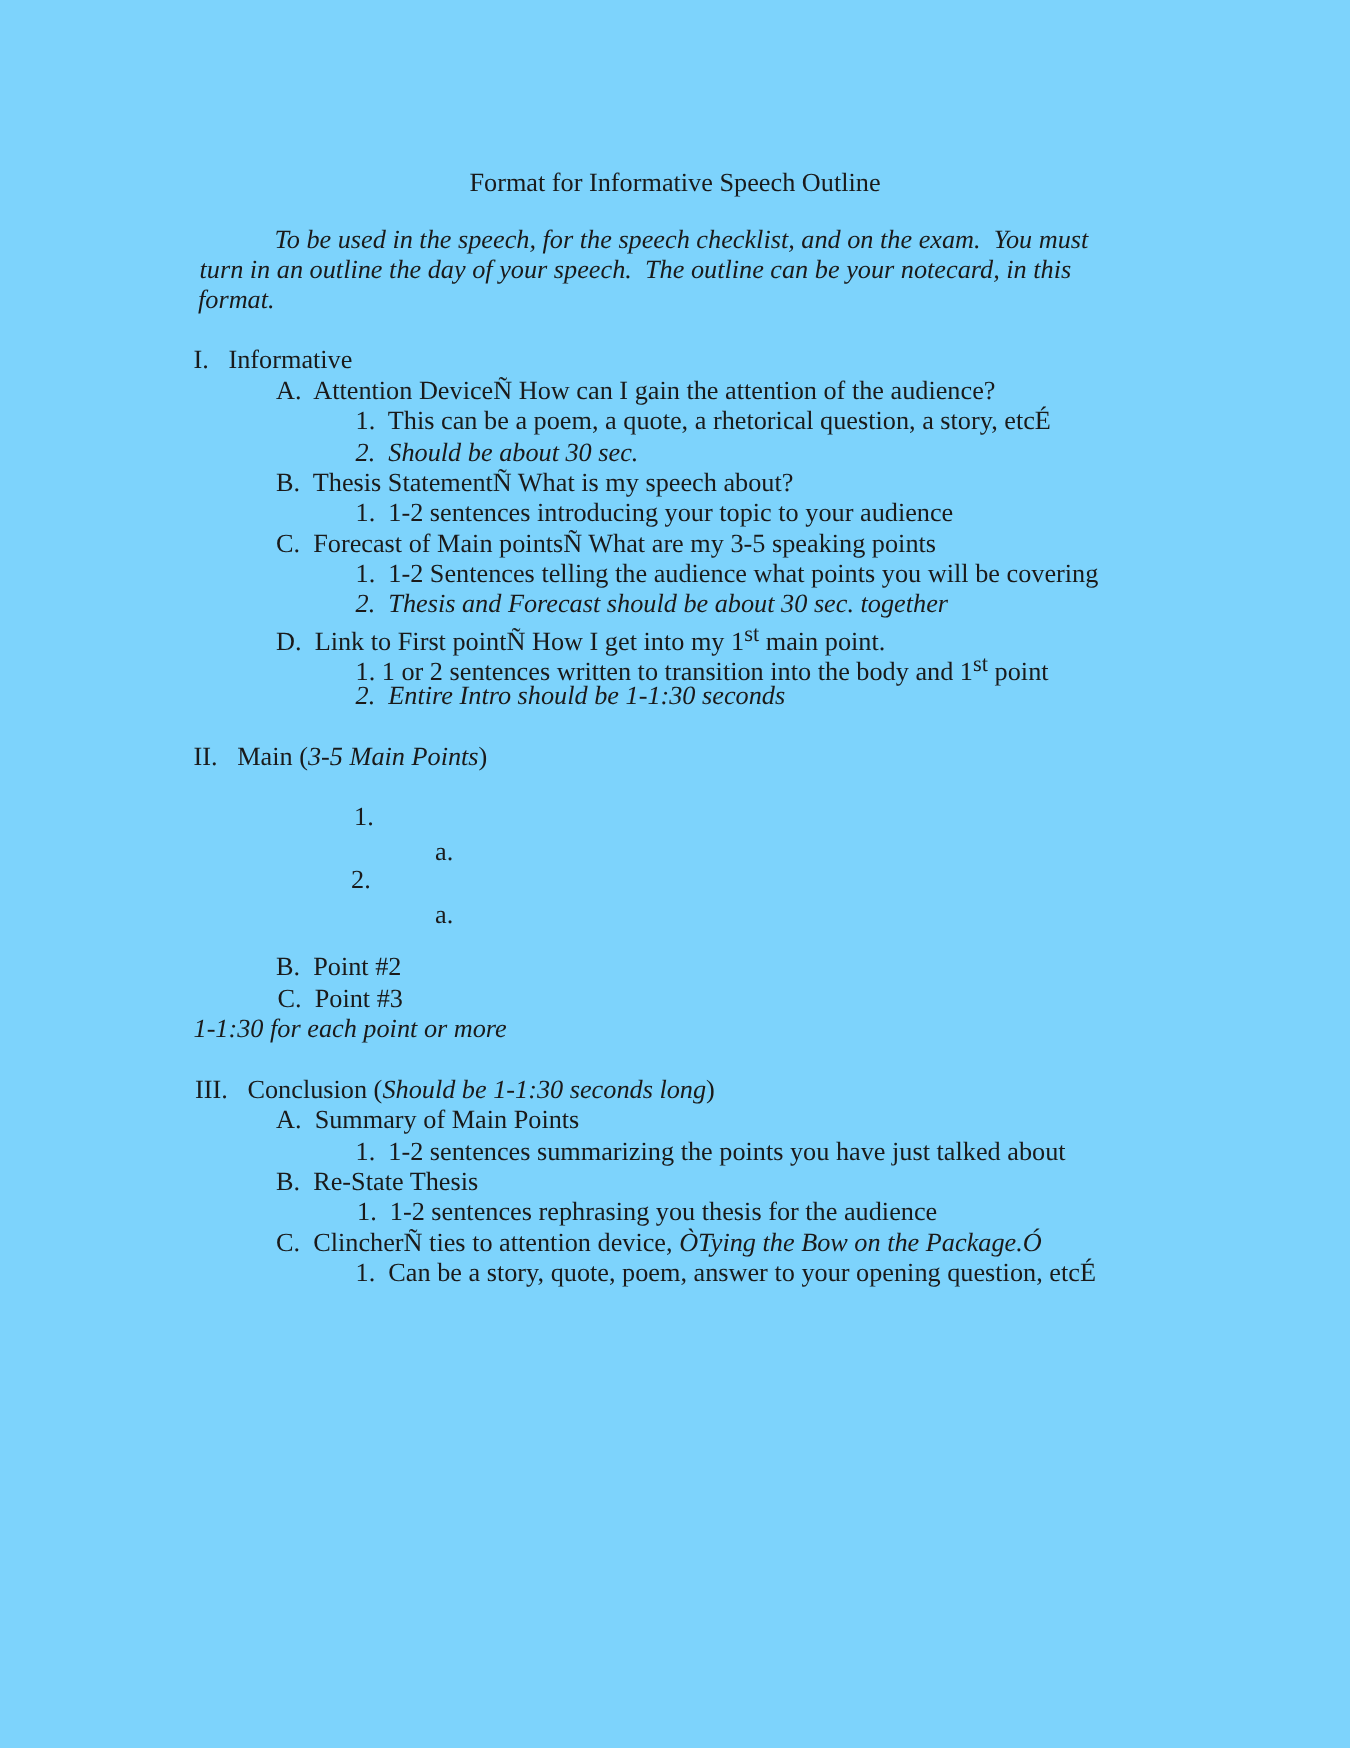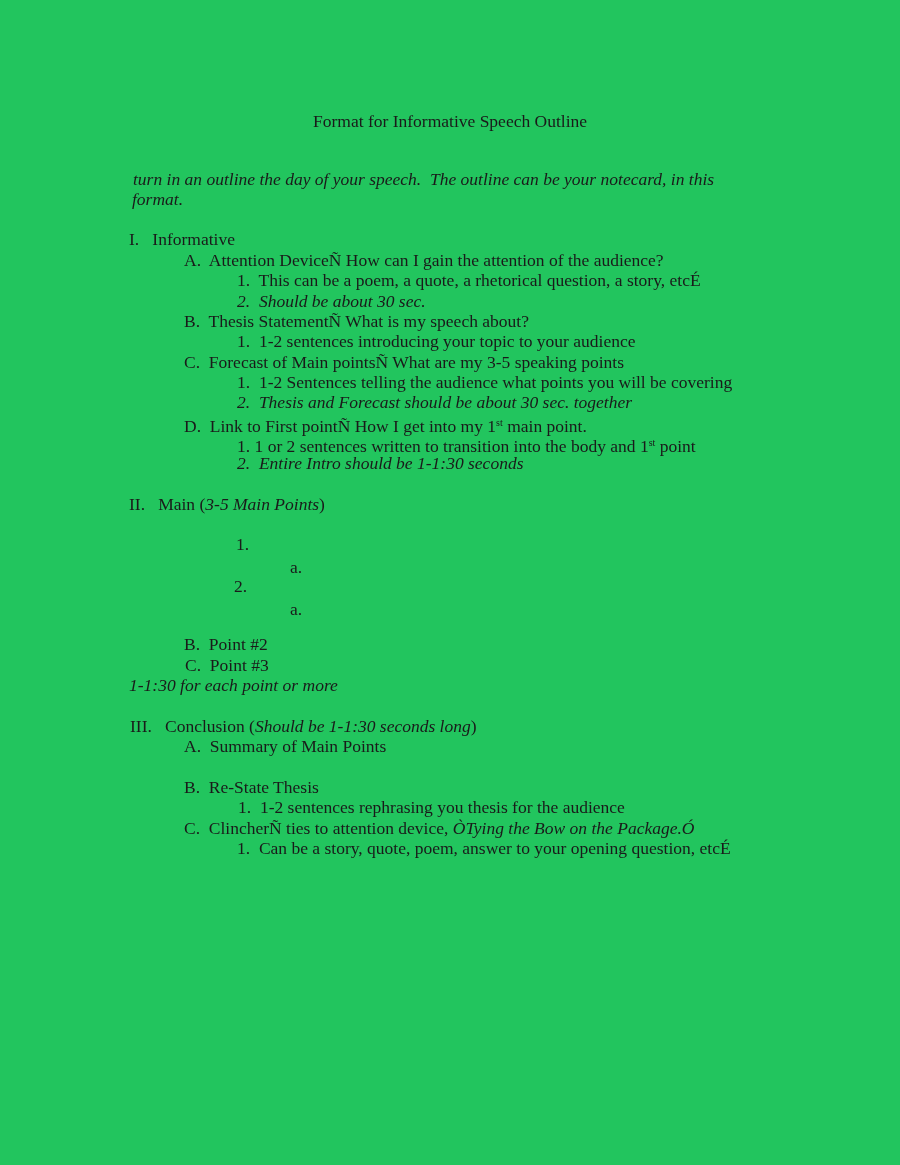--- a/index.html
+++ b/index.html
@@ -1,42 +1,43 @@
 <!DOCTYPE html>
 <html><head>
 <meta charset="utf-8">
 <style>
   html,body{margin:0;padding:0;background:#e8e8e8;}
   .page{
     position:relative;
     width:900px;height:1165px;
     margin:0 auto;
-    background:#22c55e;
+    background:#7dd3fc;
     font-family:"Liberation Serif","DejaVu Serif",serif;
     font-size:17.5px;
     color:#1a1a1a;
     overflow:hidden;
   }
   .ln{
     position:absolute;
     white-space:pre;
     line-height:20.4px;
   }
   .center{left:0;width:900px;text-align:center;}
   .b{font-weight:normal;}
   .i{font-style:italic;}
-  .sup{font-size:10px;vertical-align:6px;letter-spacing:0;}
+  .sup{font-size:15px;vertical-align:6px;letter-spacing:0;}
 </style>
 </head>
 <body>
 
 <div class="page">
 
   <div class="ln center" style="top:111px"><span>Format for Informative Speech Outline</span></div>
 
+  <div class="ln i" style="top:149px;left:183px"><span>To be used in the speech, for the speech checklist, and on the exam.  You must</span></div>
   <div class="ln i" style="top:169px;left:133px"><span>turn in an outline the day of your speech.  The outline can be your notecard, in this</span></div>
   <div class="ln i" style="top:189px;left:132px"><span>format.</span></div>
 
   <div class="ln" style="top:229px;left:129px"><span>I.   Informative</span></div>
 
   <div class="ln" style="top:250px;left:184px"><span class="b">A.  Attention Device</span><span>Ñ How can I gain the attention of the audience?</span></div>
   <div class="ln" style="top:270px;left:237px"><span>1.  This can be a poem, a quote, a rhetorical question, a story, etcÉ</span></div>
   <div class="ln i" style="top:291px;left:237px"><span>2.  Should be about 30 sec.</span></div>
 
   <div class="ln" style="top:311px;left:184px"><span class="b">B.  Thesis Statement</span><span>Ñ What is my speech about?</span></div>
@@ -57,20 +58,21 @@
   <div class="ln" style="top:576px;left:234px"><span>2.</span></div>
   <div class="ln" style="top:599px;left:290px"><span>a.</span></div>
 
   <div class="ln" style="top:634px;left:184px"><span class="b">B.  Point #2</span></div>
   <div class="ln" style="top:655px;left:185px"><span class="b">C.  Point #3</span></div>
   <div class="ln i" style="top:675px;left:129px"><span>1-1:30 for each point or more</span></div>
 
   <div class="ln" style="top:716px;left:130px"><span>III.   Conclusion (</span><span class="i">Should be 1-1:30 seconds long</span><span>)</span></div>
 
   <div class="ln" style="top:736px;left:184px"><span class="b">A.  Summary of Main Points</span></div>
+  <div class="ln" style="top:757px;left:237px"><span>1.  1-2 sentences summarizing the points you have just talked about</span></div>
 
   <div class="ln" style="top:777px;left:184px"><span class="b">B.  Re-State Thesis</span></div>
   <div class="ln" style="top:797px;left:238px"><span>1.  1-2 sentences rephrasing you thesis for the audience</span></div>
 
   <div class="ln" style="top:818px;left:184px"><span class="b">C.  Clincher</span><span>Ñ ties to attention device, </span><span class="i">ÒTying the Bow on the Package.Ó</span></div>
   <div class="ln" style="top:838px;left:237px"><span>1.  Can be a story, quote, poem, answer to your opening question, etcÉ</span></div>
 
 </div>
 
 </body></html>

